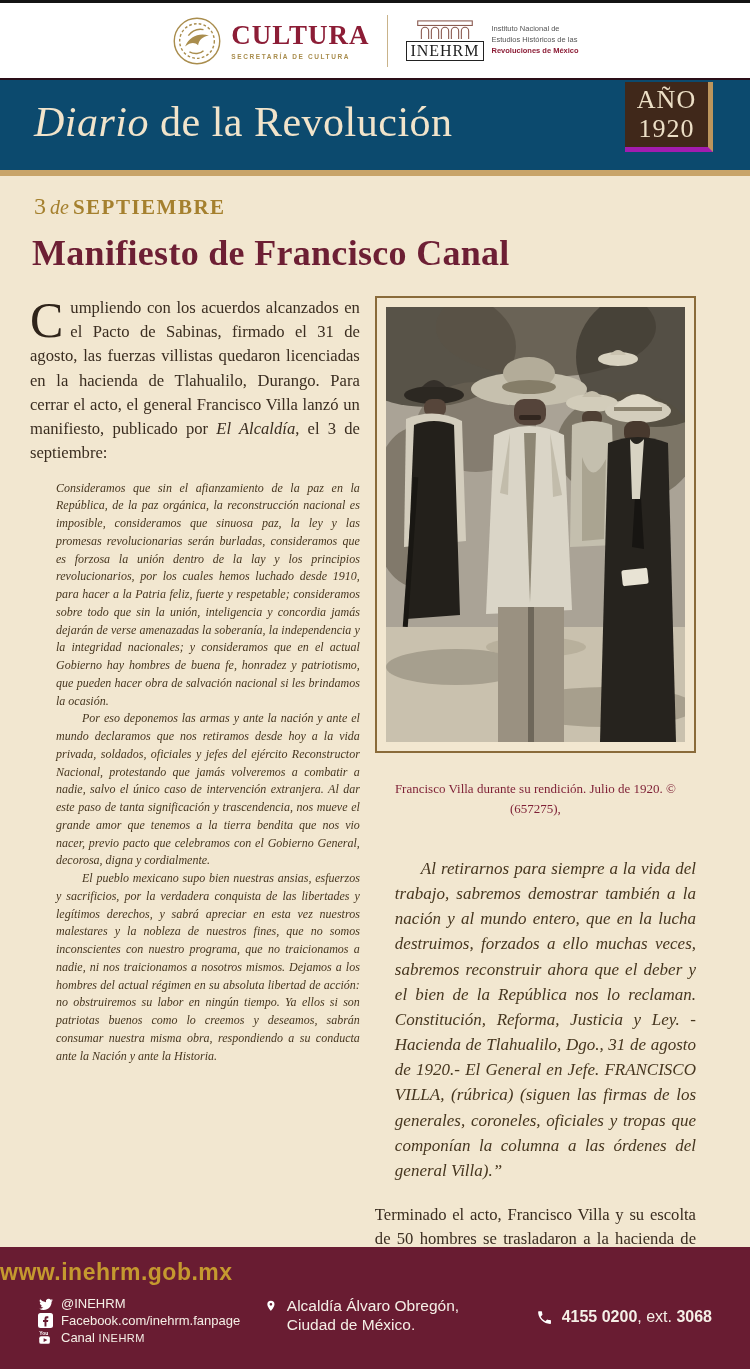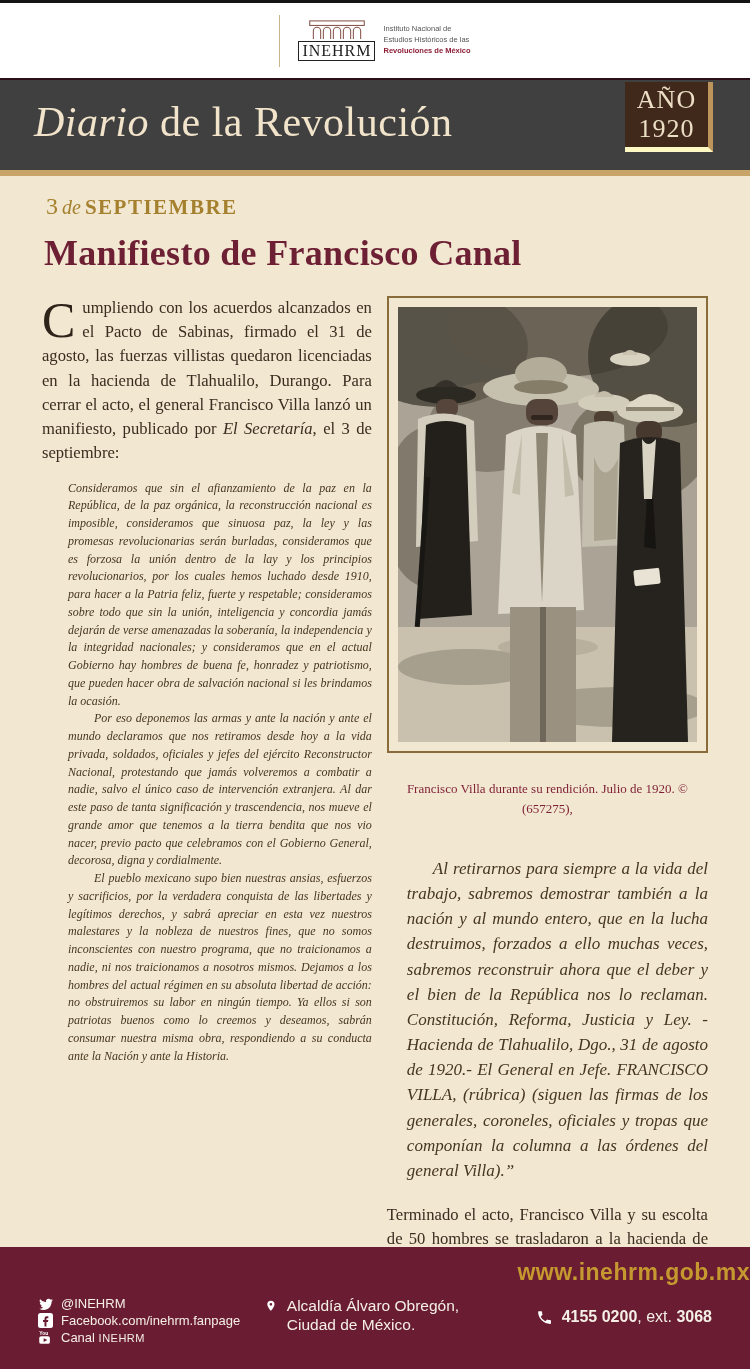--- a/index.html
+++ b/index.html
@@ -23,36 +23,36 @@
   .logo-inehrm { display:flex; align-items:center; gap:8px; }
   .inehrm-left { display:flex; flex-direction:column; align-items:center; }
   .inehrm-building { width:62px; height:20px; }
   .inehrm-box { border:1px solid #222; padding:0 3px; margin-top:1px; }
   .inehrm-acronym { font-family:"Liberation Serif",serif; font-size:16px; letter-spacing:1px; color:#1c1c1c; }
   .inehrm-lines { font-family:"Liberation Sans",sans-serif; font-size:7.5px; color:#555; line-height:1.45; }
   .inehrm-lines .l3 { color:#8c1d36; font-weight:bold; }
   
   .banner {
     position:absolute; top:78px; left:0; width:750px; height:92px;
-    background:#404040; border-top:2px solid #2a0e18;
+    background:#0c4a6e; border-top:2px solid #2a0e18;
   }
   .banner-gold { position:absolute; top:170px; left:0; width:750px; height:6px; background:#c8a469; }
   .banner-title {
     position:absolute; left:34px; top:18px; font-size:42px; color:#f1e4cb;
     font-weight:normal; letter-spacing:0.5px;
   }
   .banner-title .italic { font-style:italic; }
   .year-badge {
     position:absolute; right:37px; top:2px; width:88px; height:70px;
-    background:#40281a; border-right:5px solid #bc955c; border-bottom:5px solid #fef9c3;
+    background:#40281a; border-right:5px solid #bc955c; border-bottom:5px solid #a21caf;
     display:flex; flex-direction:column; align-items:center; justify-content:center;
     color:#ecdfc6; font-size:26px; line-height:1.1; letter-spacing:1px;
   }
   
-  .content { position:absolute; top:176px; left:12px; width:726px; height:1071px; overflow:hidden; }
+  .content { position:absolute; top:176px; left:0; width:726px; height:1071px; overflow:hidden; }
   .dateline { margin:17px 0 0 34px; color:#a5802e; }
   .dateline .day { font-size:24px; }
   .dateline .de { font-size:20px; font-style:italic; }
   .dateline .month { font-size:21px; font-weight:600; letter-spacing:1.5px; }
   .article-title {
     margin:12px 0 0 32px; color:#6d1f34; font-size:36px; font-weight:bold; letter-spacing:0.3px;
   }
   .cols { display:flex; gap:15px; padding:0 30px; margin-top:22px; }
   .col-left { width:342px; }
   .col-right { width:333px; }
@@ -64,41 +64,56 @@
   .photo-frame { width:321px; border:2px solid #8a6b3a; padding:9px; }
   .photo { display:block; width:299px; height:435px; background:#b9b3a6; }
   .caption { margin-top:26px; text-align:center; color:#7e1f35; font-size:13px; line-height:1.5; }
   .right-quote { font-style:italic; color:#46361f; margin:38px 0 0 20px; text-indent:26px; font-size:17px; line-height:1.48; text-align:justify; }
   .closing { margin-top:20px; font-size:16.6px; line-height:1.46; color:#3a2d20; text-align:justify; }
   
   .footer {
     position:absolute; bottom:0; left:0; width:750px; height:122px; background:#691c32;
     font-family:"Liberation Sans","DejaVu Sans",sans-serif; color:#f5efe6;
   }
-  .website { text-align:right; margin-top:12px; font-size:23px; font-weight:bold; color:#c5992f; letter-spacing:0.5px; }
+  .website { text-align:left; margin-top:12px; font-size:23px; font-weight:bold; color:#c5992f; letter-spacing:0.5px; }
   .footer-row { display:flex; margin-top:10px; padding:0 38px; align-items:flex-start; }
   .social { width:215px; display:flex; flex-direction:column; gap:2px; }
   .social-item { display:flex; align-items:center; gap:8px; font-size:13px; }
   .social-item .ico { width:15px; height:15px; flex:0 0 15px; display:flex; }
   .smallcaps { font-size:11px; letter-spacing:0.5px; }
   .address { flex:1; display:flex; gap:10px; padding-left:12px; }
   .address .ico { width:16px; margin-top:2px; }
   .addr-lines { font-size:15.5px; line-height:1.25; }
   .addr-lines .bold { font-weight:bold; font-size:16.5px; }
   .phone { width:200px; display:flex; align-items:flex-end; gap:9px; justify-content:flex-end; margin-top:12px; }
   .phone .ico { width:17px; height:17px; }
   .phone-text { font-size:16px; }
   .phone-text .b { font-weight:bold; }
 </style>
 </head>
 <body>
 
 <div class="page">
 
   <div class="topbar">
+    <div class="logo-cultura">
+      <svg class="eagle" viewBox="0 0 48 48">
+        <g fill="none" stroke="#a98d4d" stroke-width="1.3">
+          <circle cx="24" cy="24" r="21"></circle>
+          <circle cx="24" cy="24" r="16" stroke-dasharray="2.5 2"></circle>
+        </g>
+        <path d="M13 29c4-9 13-13 22-10-6 1-9 4-10 9-3-3-7-3-12 1z" fill="#a98d4d"></path>
+        <path d="M16 19c3.5-4.5 9-6.5 14-5.5" fill="none" stroke="#a98d4d" stroke-width="1.3"></path>
+        <path d="M17 34c4.5 2.5 10 2 13-1" fill="none" stroke="#a98d4d" stroke-width="1.3"></path>
+      </svg>
+      <div class="cultura-text">
+        <div class="cultura-title">CULTURA</div>
+        <div class="cultura-sub">SECRETARÍA DE CULTURA</div>
+      </div>
+    </div>
     <div class="logo-divider"></div>
     <div class="logo-inehrm">
       <div class="inehrm-left">
         <svg class="inehrm-building" viewBox="0 0 64 22">
           <rect x="2" y="1" width="60" height="5" fill="none" stroke="#8a5a50" stroke-width="1.2"></rect>
           <path d="M6 21v-9a4 4 0 0 1 8 0v9" fill="none" stroke="#8a5a50" stroke-width="1.2"></path>
           <path d="M17 21v-9a4 4 0 0 1 8 0v9" fill="none" stroke="#8a5a50" stroke-width="1.2"></path>
           <path d="M28 21v-9a4 4 0 0 1 8 0v9" fill="none" stroke="#8a5a50" stroke-width="1.2"></path>
           <path d="M39 21v-9a4 4 0 0 1 8 0v9" fill="none" stroke="#8a5a50" stroke-width="1.2"></path>
           <path d="M50 21v-9a4 4 0 0 1 8 0v9" fill="none" stroke="#8a5a50" stroke-width="1.2"></path>
@@ -131,21 +146,21 @@
       <span class="day">3</span>
       <span class="de">de</span>
       <span class="month">SEPTIEMBRE</span>
     </div>
     <h1 class="article-title">Manifiesto de Francisco Canal</h1>
 
     <div class="cols">
 
       <div class="col-left">
         <p class="body-text">
-          <span class="dropcap">C</span><span>umpliendo con los acuerdos alcanzados en el Pacto de Sabinas, firmado el 31 de agosto, las fuerzas villistas quedaron licenciadas en la hacienda de Tlahualilo, Durango. Para cerrar el acto, el general Francisco Villa lanzó un manifiesto, publicado por </span><i>El Secretaría</i><span>, el 3 de septiembre:</span>
+          <span class="dropcap">C</span><span>umpliendo con los acuerdos alcanzados en el Pacto de Sabinas, firmado el 31 de agosto, las fuerzas villistas quedaron licenciadas en la hacienda de Tlahualilo, Durango. Para cerrar el acto, el general Francisco Villa lanzó un manifiesto, publicado por </span><i>El Alcaldía</i><span>, el 3 de septiembre:</span>
         </p>
         <p class="quote">Consideramos que sin el afianzamiento de la paz en la República, de la paz orgánica, la reconstrucción nacional es imposible, consideramos que sinuosa paz, la ley y las promesas revolucionarias serán burladas, consideramos que es forzosa la unión dentro de la lay y los principios revolucionarios, por los cuales hemos luchado desde 1910, para hacer a la Patria feliz, fuerte y respetable; consideramos sobre todo que sin la unión, inteligencia y concordia jamás dejarán de verse amenazadas la soberanía, la independencia y la integridad nacionales; y consideramos que en el actual Gobierno hay hombres de buena fe, honradez y patriotismo, que pueden hacer obra de salvación nacional si les brindamos la ocasión.</p>
         <p class="quote indent">Por eso deponemos las armas y ante la nación y ante el mundo declaramos que nos retiramos desde hoy a la vida privada, soldados, oficiales y jefes del ejército Reconstructor Nacional, protestando que jamás volveremos a combatir a nadie, salvo el único caso de intervención extranjera. Al dar este paso de tanta significación y trascendencia, nos mueve el grande amor que tenemos a la tierra bendita que nos vio nacer, previo pacto que celebramos con el Gobierno General, decorosa, digna y cordialmente.</p>
         <p class="quote indent">El pueblo mexicano supo bien nuestras ansias, esfuerzos y sacrificios, por la verdadera conquista de las libertades y legítimos derechos, y sabrá apreciar en esta vez nuestros malestares y la nobleza de nuestros fines, que no somos inconscientes con nuestro programa, que no traicionamos a nadie, ni nos traicionamos a nosotros mismos. Dejamos a los hombres del actual régimen en su absoluta libertad de acción: no obstruiremos su labor en ningún tiempo. Ya ellos si son patriotas buenos como lo creemos y deseamos, sabrán consumar nuestra misma obra, respondiendo a su conducta ante la Nación y ante la Historia.</p>
       </div>
 
       <div class="col-right">
         <div class="photo-frame">
           <svg class="photo" viewBox="0 0 299 435" preserveAspectRatio="none">
             <rect width="299" height="435" fill="#aaa396"></rect>

